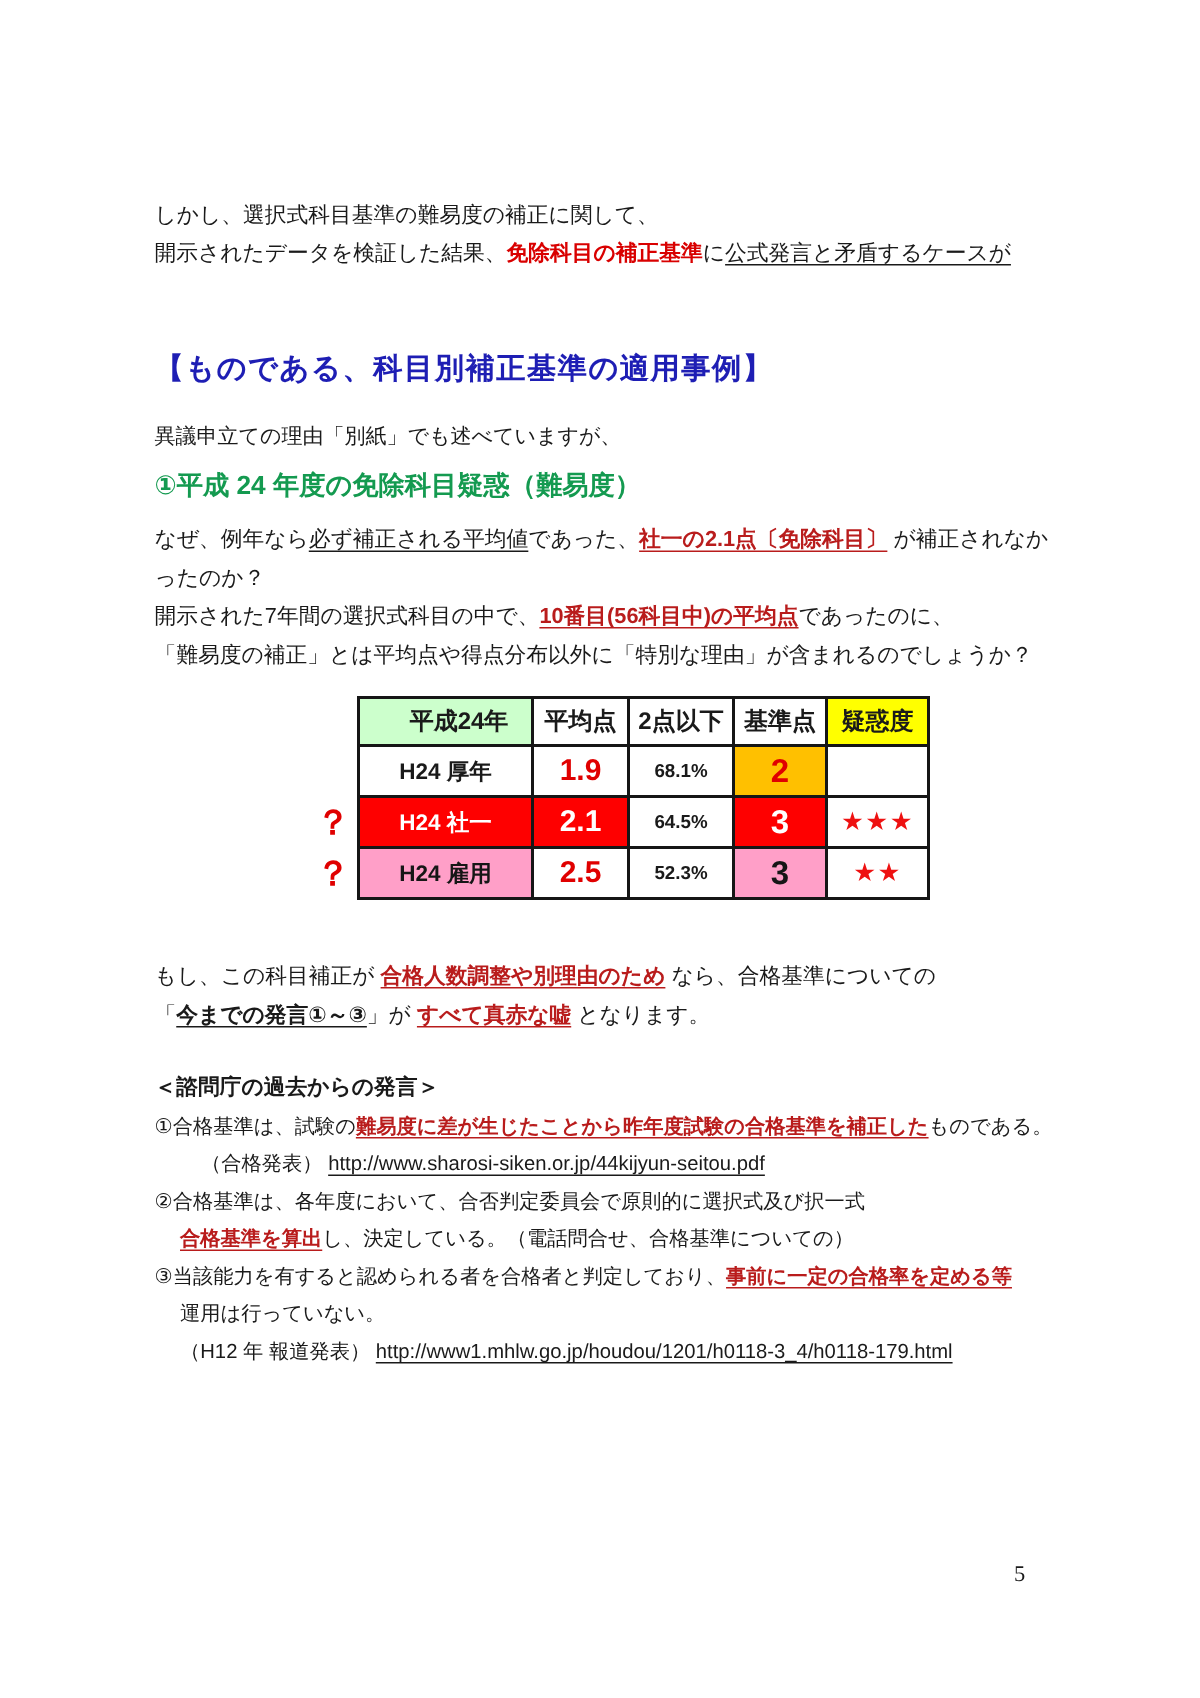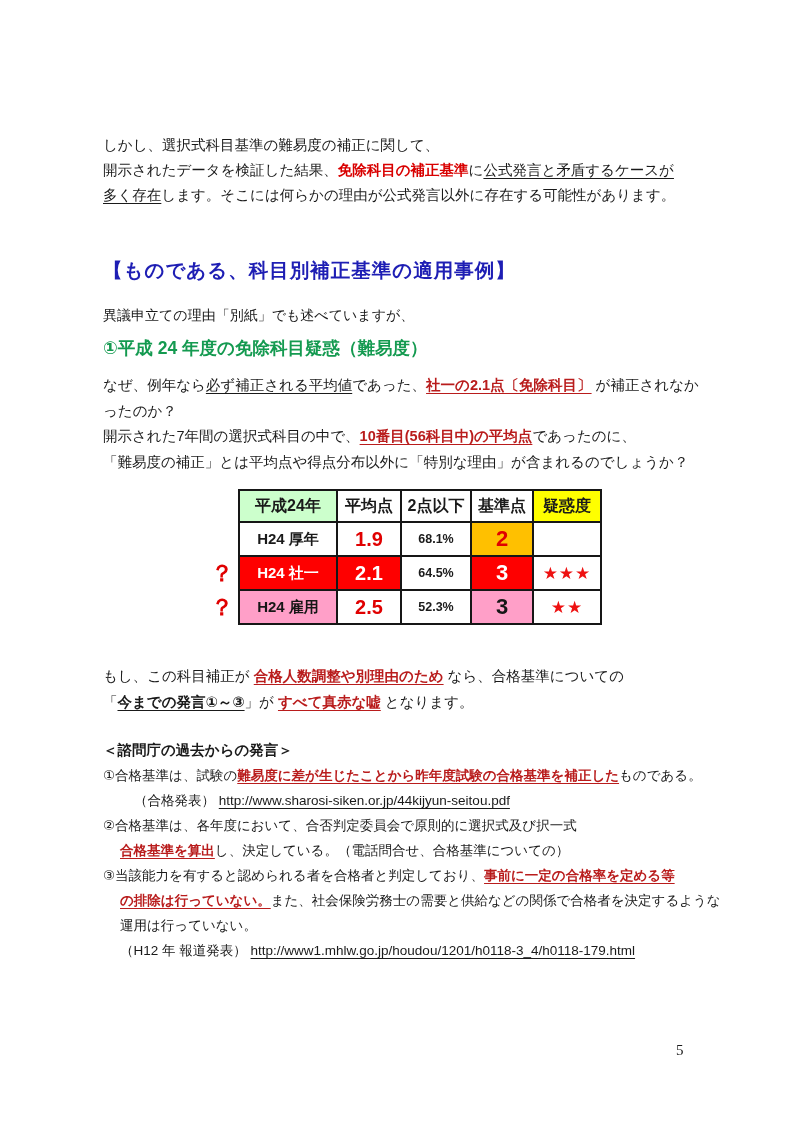--- a/index.html
+++ b/index.html
@@ -5,21 +5,21 @@
   html,body{margin:0;padding:0;}
   body{
     width:800px;height:1132px;background:#ffffff;position:relative;
     font-family:"Liberation Sans","DejaVu Sans",sans-serif;color:#1a1a1a;
     overflow:hidden;
   }
   .page{position:absolute;inset:0;padding:133px 97px 0 103px;box-sizing:border-box;}
   .rline{white-space:pre;}
 
   
-  .intro{font-family:Liberation Sans, sans-serif;font-size:14.5px;line-height:25px;}
+  .intro{font-family:Liberation Mono, monospace;font-size:14.5px;line-height:25px;}
 
   
   .h-main{margin-top:49px;font-size:19.5px;font-weight:bold;color:#1e1eb4;letter-spacing:1px;}
   .note{margin-top:21px;font-size:14px;line-height:20px;}
   .h-sub{margin-top:11px;font-size:17.5px;font-weight:bold;color:#149a50;}
 
   .question{margin-top:13px;font-size:14.5px;line-height:25.5px;}
 
   
   .seg-n{}
@@ -30,21 +30,21 @@
   .seg-link{color:#1a1a1a;text-decoration:underline;text-underline-offset:3px;}
 
   
   .table-wrap{margin-top:14px;margin-left:103px;}
   table{border-collapse:collapse;}
   th,td{border:2.5px solid #161616;text-align:center;font-weight:bold;padding:0;vertical-align:middle;}
   .h-q,.c-q{border:none !important;background:transparent;width:32px;color:#e00000;font-size:23px;font-weight:bold;}
   th{height:30px;font-size:16px;}
   td{height:32px;}
   .w-name{width:96px;}.w-avg{width:62px;}.w-below2{width:68px;}.w-base{width:60px;}.w-stars{width:66px;}
-  .h-name{background:#ccffcc;}
+  .h-name{background:#ccffcc;padding-left:18px;}
   .h-suspicion{background:#ffff00;}
   .c-name{font-size:15px;margin-top:19px;}
   .c-avg{font-size:20px;color:#e00000;}
   .c-below2{font-size:12.5px;}
   .c-base{font-size:22px;}
   .c-stars{color:#ee1111;font-size:17px;letter-spacing:1px;}
   tr.v-orange-base .c-base{background:#ffc000;color:#e00000;}
   tr.v-red .c-name,tr.v-red .c-avg,tr.v-red .c-base{background:#fe0000;color:#ffffff;}
   tr.v-pink .c-name,tr.v-pink .c-base{background:#ff9fc8;color:#161616;}
 
@@ -58,21 +58,20 @@
   .page-number{position:absolute;left:676px;top:1042px;font-family:"Liberation Serif","DejaVu Serif",serif;font-size:15px;color:#1a1a1a;}
 </style>
 </head>
 <body>
 
 <div class="page">
 
   <div class="intro">
       <div class="rline"><span class="seg-n">しかし、選択式科目基準の難易度の補正に関して、</span></div>
       <div class="rline"><span class="seg-n">開示されたデータを検証した結果、</span><span class="seg-rb">免除科目の補正基準</span><span class="seg-n">に</span><span class="seg-u">公式発言と矛盾するケースが</span></div>
-      <div class="rline"><span class="seg-u">多く存在</span><span class="seg-n">します。そこには何らかの理由が公式発言以外に存在する可能性があります。</span></div>
     </div>
 
   <div class="h-main">【ものである、科目別補正基準の適用事例】</div>
 
   <div class="note">異議申立ての理由「別紙」でも述べていますが、</div>
 
   <div class="h-sub">①平成 24 年度の免除科目疑惑（難易度）</div>
 
   <div class="question">
       <div class="rline"><span class="seg-n">なぜ、例年なら</span><span class="seg-u">必ず補正される平均値</span><span class="seg-n">であった、</span><span class="seg-rbu">社一の2.1点〔免除科目〕</span><span class="seg-n"> が補正されなか</span></div>
@@ -128,21 +127,20 @@
     </div>
 
   <div class="statements">
     <div class="sheading rline">＜諮問庁の過去からの発言＞</div>
     <div>
         <div class="rline"><span class="seg-n">①合格基準は、試験の</span><span class="seg-rbu">難易度に差が生じたことから昨年度試験の合格基準を補正した</span><span class="seg-n">ものである。</span></div>
         <div class="rline ind2"><span class="seg-n">（合格発表） </span><a class="seg-link">http://www.sharosi-siken.or.jp/44kijyun-seitou.pdf</a></div>
         <div class="rline"><span class="seg-n">②合格基準は、各年度において、合否判定委員会で原則的に選択式及び択一式</span></div>
         <div class="rline ind1"><span class="seg-rbu">合格基準を算出</span><span class="seg-n">し、決定している。（電話問合せ、合格基準についての）</span></div>
         <div class="rline"><span class="seg-n">③当該能力を有すると認められる者を合格者と判定しており、</span><span class="seg-rbu">事前に一定の合格率を定める等</span></div>
-        <div class="rline ind1"><span class="seg-rbu">の排除は行っていない。</span><span class="seg-n">また、社会保険労務士の需要と供給などの関係で合格者を決定するような</span></div>
         <div class="rline ind1"><span class="seg-n">運用は行っていない。</span></div>
         <div class="rline ind1"><span class="seg-n">（H12 年 報道発表） </span><a class="seg-link">http://www1.mhlw.go.jp/houdou/1201/h0118-3_4/h0118-179.html</a></div>
       </div>
   </div>
 
 </div>
 
 <div class="page-number">5</div>
 
 </body></html>

